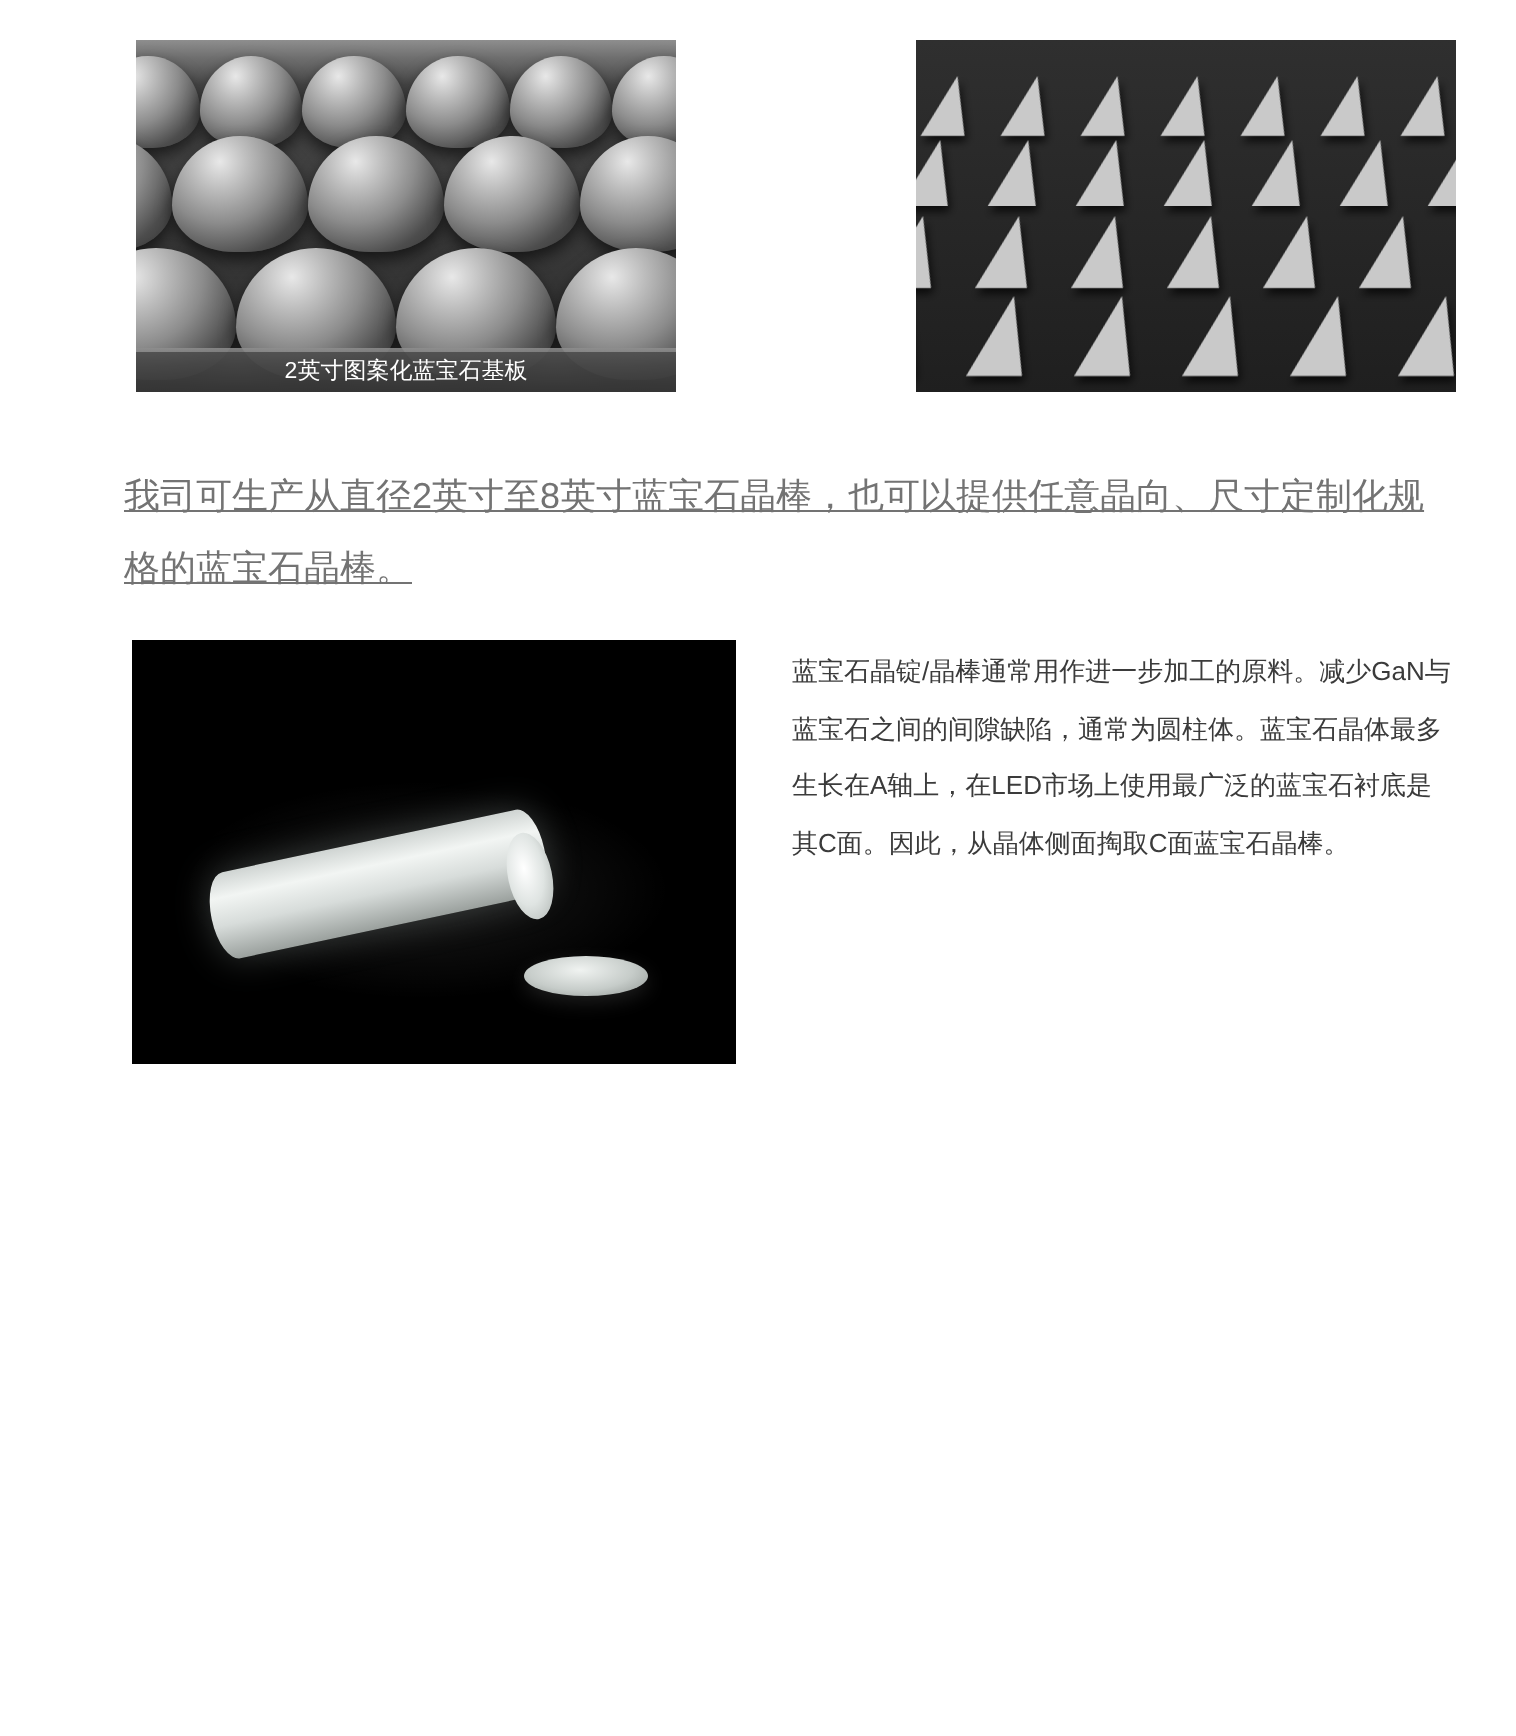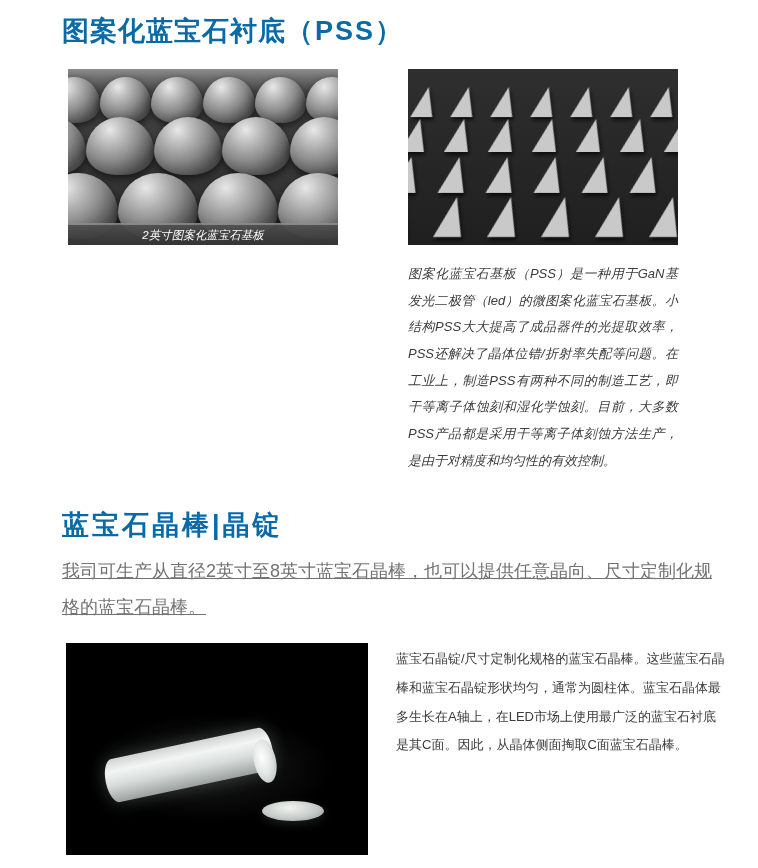--- a/index.html
+++ b/index.html
@@ -44,23 +44,22 @@
     color: #3b3b3b;
     padding-right: 20px;
   }
   .intro p {
     margin: 0;
   }
   .media-row {
     margin-top: 20px;
     display: flex;
     gap: 0;
-    justify-content: flex-start;
+    justify-content: space-between;
     padding-left: 6px;
-    font-style: italic;
   }
   .media-col {
     width: 270px;
     margin-right: 70px;
   }
   .media-col:last-child {
     margin-right: 0;
   }
   .figure {
     position: relative;
@@ -216,23 +215,20 @@
   .rod-text p {
     margin: 0;
   }
 </style>
 </head>
 <body>
 
 <div class="page">
 
   <div class="section">
-    <h1 class="section-title">
-      <span>图案化蓝宝石衬底</span><span class="paren">（PSS）</span>
-    </h1>
 
 
     <div class="media-row">
 
       <div class="media-col">
         <div class="figure">
           <div class="domes">
             <div class="stripe" style="top:0px;height:22px;"></div>
             <div class="dome-row" style="top:8px;">
               <div class="dome" style="width:56px;height:46px;"></div>
@@ -293,38 +289,34 @@
             <div class="cone-row" style="top:128px;left:-24px;gap:26px;transform:skewX(-14deg);">
               <div class="cone" style="border-left-width:14px;border-right-width:14px;border-bottom-width:40px;"></div>
               <div class="cone" style="border-left-width:14px;border-right-width:14px;border-bottom-width:40px;"></div>
               <div class="cone" style="border-left-width:14px;border-right-width:14px;border-bottom-width:40px;"></div>
               <div class="cone" style="border-left-width:14px;border-right-width:14px;border-bottom-width:40px;"></div>
               <div class="cone" style="border-left-width:14px;border-right-width:14px;border-bottom-width:40px;"></div>
               <div class="cone" style="border-left-width:14px;border-right-width:14px;border-bottom-width:40px;"></div>
             </div>
           </div>
         </div>
-        <div class="col-text">
-          <p>图案化蓝宝石基板（PSS）是一种用于GaN基发光二极管（led）的微图案化蓝宝石基板。小结构PSS大大提高了成品器件的光提取效率，PSS还解决了晶体位错/折射率失配等问题。在工业上，制造PSS有两种不同的制造工艺，即干等离子体蚀刻和湿化学蚀刻。目前，大多数PSS产品都是采用干等离子体刻蚀方法生产，是由于对精度和均匀性的有效控制。</p>
-        </div>
       </div>
 
     </div>
   </div>
 
   <div class="section" style="margin-top:34px;">
-    <h2 class="section2-title">蓝宝石晶棒|晶锭</h2>
     <div class="sub-link">我司可生产从直径2英寸至8英寸蓝宝石晶棒，也可以提供任意晶向、尺寸定制化规格的蓝宝石晶棒。</div>
 
     <div class="rod-row">
       <div class="rod-figure">
         <div class="rod-glow"></div>
         <div class="rod-body"></div>
         <div class="rod-cap"></div>
         <div class="wafer"></div>
       </div>
       <div class="rod-text">
-        <p>蓝宝石晶锭/尺寸定制化规格的蓝宝石晶棒。这些蓝宝石晶棒和蓝宝石晶锭形状均匀，通常为圆柱体。蓝宝石晶体最多生长在A轴上，在LED市场上使用最广泛的蓝宝石衬底是其C面。因此，从晶体侧面掏取C面蓝宝石晶棒。</p>
+        <p>蓝宝石晶锭/晶棒通常用作进一步加工的原料。减少GaN与蓝宝石之间的间隙缺陷，通常为圆柱体。蓝宝石晶体最多生长在A轴上，在LED市场上使用最广泛的蓝宝石衬底是其C面。因此，从晶体侧面掏取C面蓝宝石晶棒。</p>
       </div>
     </div>
   </div>
 
 </div>
 
 </body></html>

